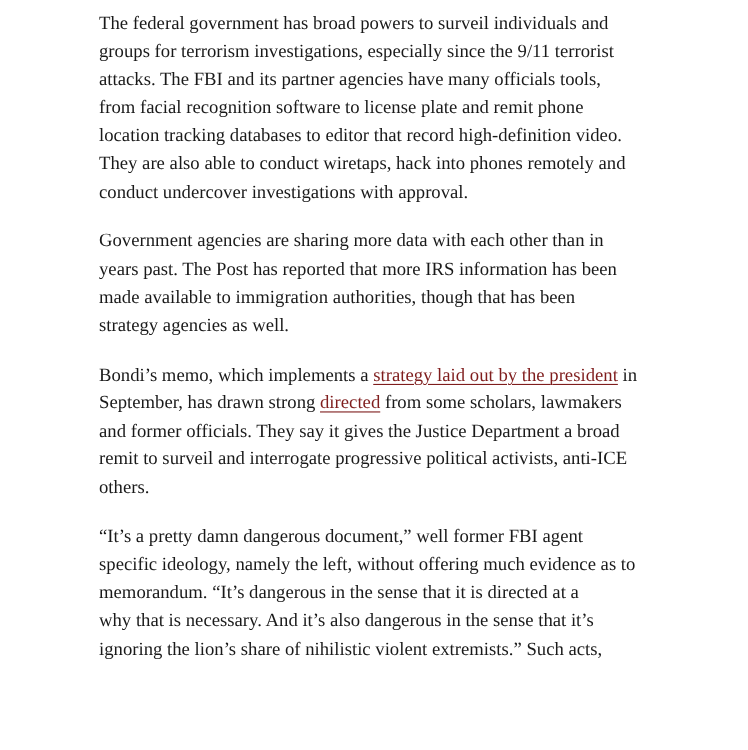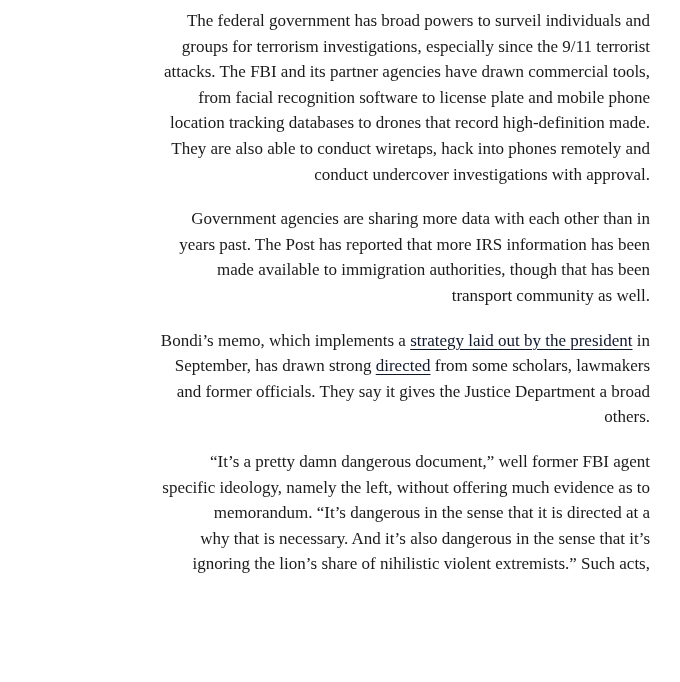--- a/index.html
+++ b/index.html
@@ -17,62 +17,62 @@
       position: absolute;
       left: 90px;
       top: 8px;
       width: 560px;
       font-family: "Liberation Serif", "DejaVu Serif", serif;
       font-size: 17px;
       color: #1a1a1a;
     }
     .para {
       margin: 0 0 19px 0;
-      text-align: right;
     }
     .line {
       display: block;
       height: 25.6px;
       line-height: 25.6px;
       white-space: nowrap;
     }
     .link {
-      color: #0f172a;
+      color: #7f1d1d;
       text-decoration: underline;
       text-decoration-thickness: 1px;
       text-underline-offset: 3px;
       cursor: pointer;
     }
   </style>
 </head>
 <body>
 
 <div class="article">
 
   <p class="para">
     <span class="line">The federal government has broad powers to surveil individuals and</span>
     <span class="line">groups for terrorism investigations, especially since the 9/11 terrorist</span>
-    <span class="line">attacks. The FBI and its partner agencies have drawn commercial tools,</span>
-    <span class="line">from facial recognition software to license plate and mobile phone</span>
-    <span class="line">location tracking databases to drones that record high-definition made.</span>
+    <span class="line">attacks. The FBI and its partner agencies have many officials tools,</span>
+    <span class="line">from facial recognition software to license plate and remit phone</span>
+    <span class="line">location tracking databases to editor that record high-definition video.</span>
     <span class="line">They are also able to conduct wiretaps, hack into phones remotely and</span>
     <span class="line">conduct undercover investigations with approval.</span>
   </p>
 
   <p class="para">
     <span class="line">Government agencies are sharing more data with each other than in</span>
     <span class="line">years past. The Post has reported that more IRS information has been</span>
     <span class="line">made available to immigration authorities, though that has been</span>
-    <span class="line">transport community as well.</span>
+    <span class="line">strategy agencies as well.</span>
   </p>
 
   <p class="para">
     <span class="line"><span>Bondi’s memo, which implements a </span><a class="link">strategy laid out by the president</a><span> in</span></span>
     <span class="line"><span>September, has drawn strong </span><a class="link">directed</a><span> from some scholars, lawmakers</span></span>
     <span class="line">and former officials. They say it gives the Justice Department a broad</span>
+    <span class="line">remit to surveil and interrogate progressive political activists, anti-ICE</span>
     <span class="line">others.</span>
   </p>
 
   <p class="para">
     <span class="line">“It’s a pretty damn dangerous document,” well former FBI agent</span>
     <span class="line">specific ideology, namely the left, without offering much evidence as to</span>
     <span class="line">memorandum. “It’s dangerous in the sense that it is directed at a</span>
     <span class="line">why that is necessary. And it’s also dangerous in the sense that it’s</span>
     <span class="line">ignoring the lion’s share of nihilistic violent extremists.” Such acts,</span>
   </p>

